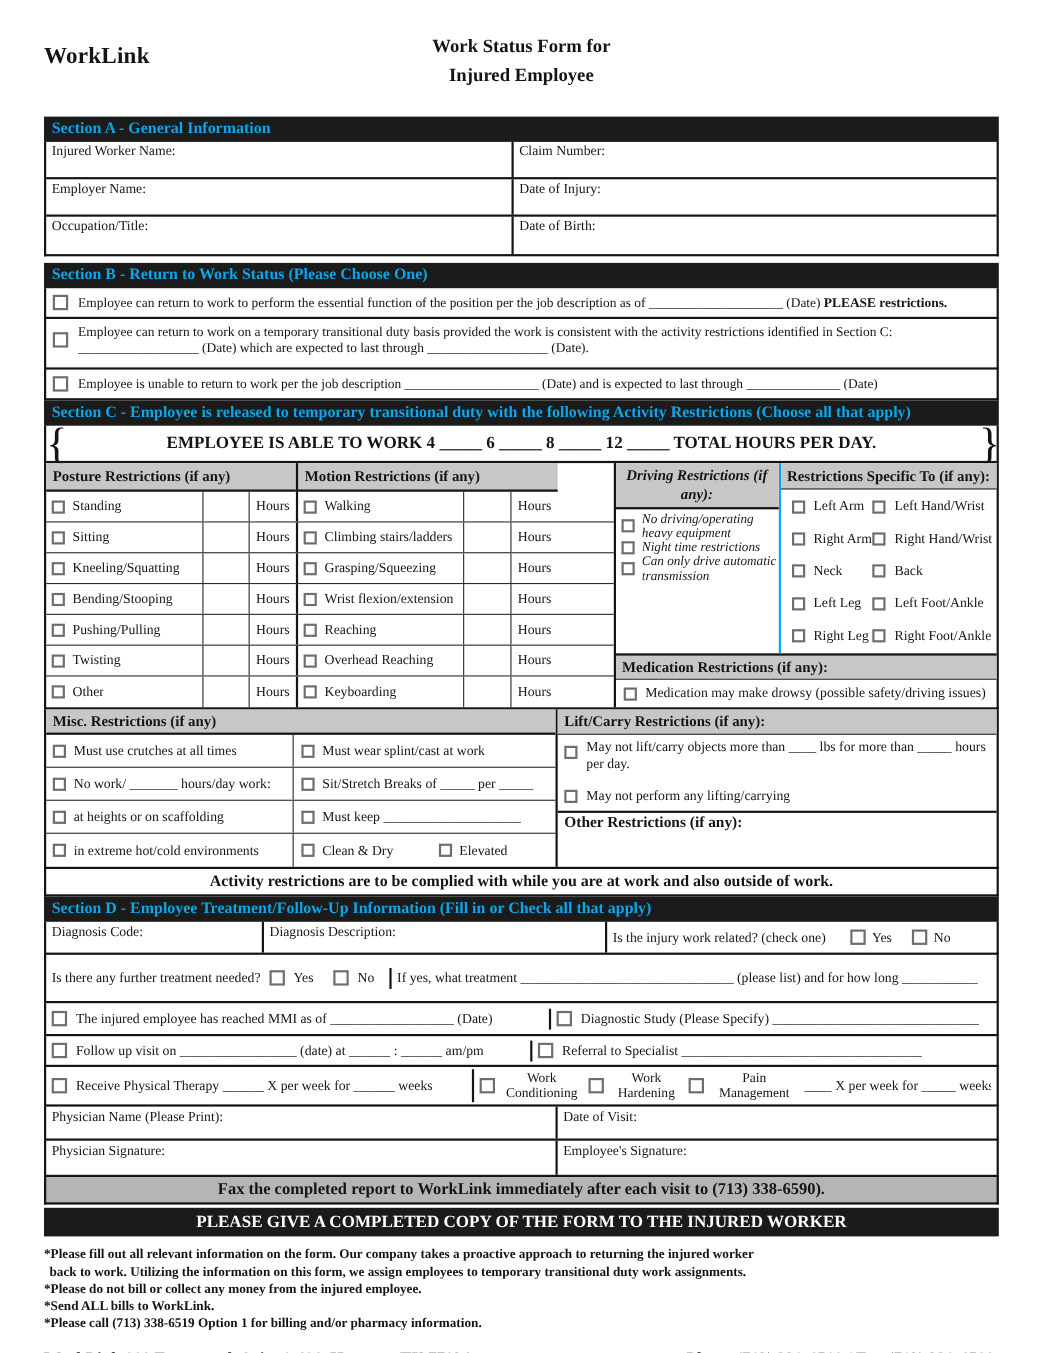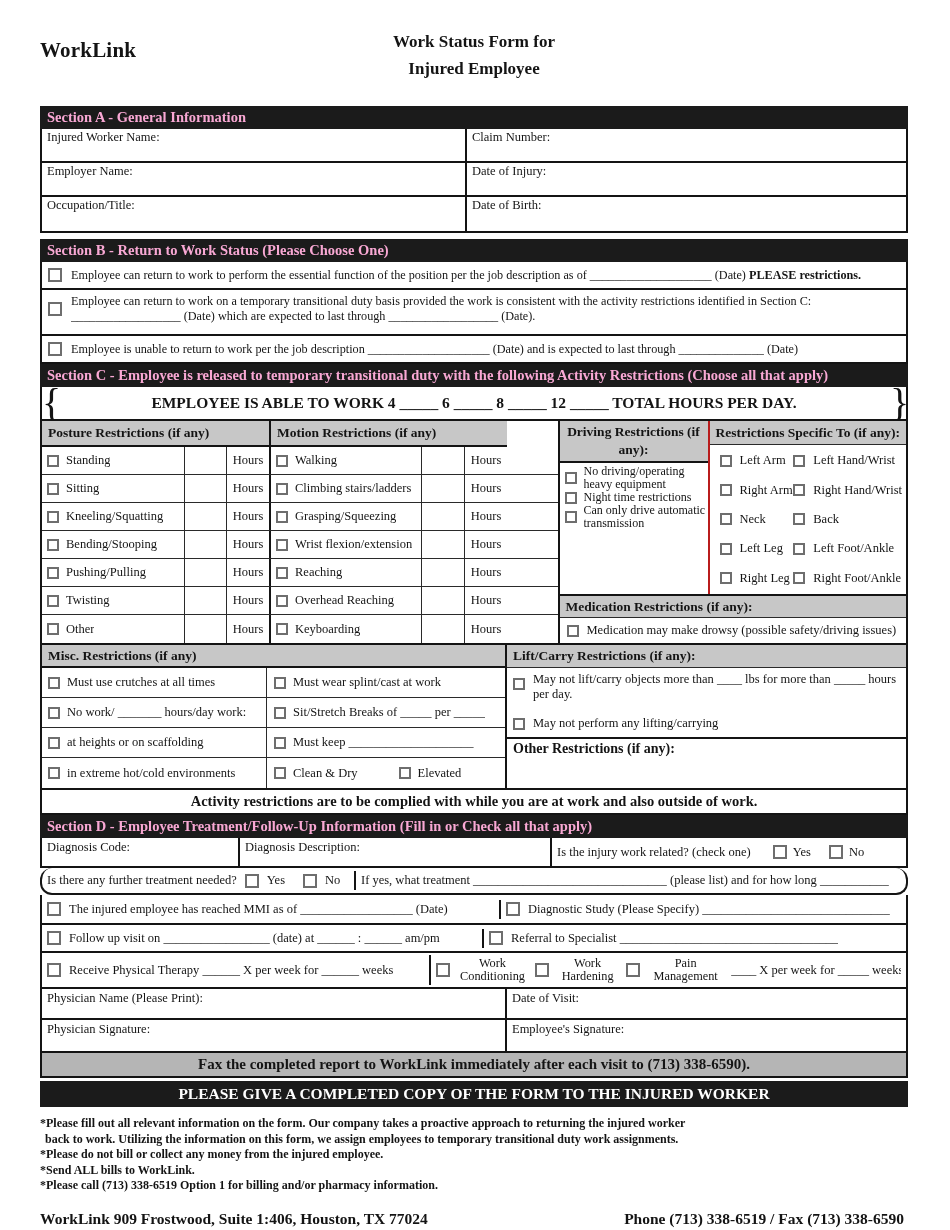--- a/index.html
+++ b/index.html
@@ -6,21 +6,21 @@
   html,body { width: 950px; height: 1230px; background: #fff; }
   body { font-family: "Liberation Serif", "DejaVu Serif", serif; color: #141414; overflow: hidden; }
   .page { width: 868px; margin-left: 40px; }
 
   
   .header { position: relative; height: 106px; }
   .brand { position: absolute; left: 0; top: 38px; font-size: 21px; font-weight: bold; letter-spacing: .2px; }
   .form-title { position: absolute; top: 28px; left: 0; right: 0; text-align: center; font-weight: bold; font-size: 17px; line-height: 27px; }
 
   
-  .bar-black { background: #1b1b1b; color: #f9a8d4; font-weight: bold; font-size: 14.5px; padding: 3px 7px; white-space: nowrap; overflow: hidden; }
+  .bar-black { background: #1b1b1b; color: #0ea5e9; font-weight: bold; font-size: 14.5px; padding: 3px 7px; white-space: nowrap; overflow: hidden; }
   .gray-head { background: #c7c7c7; font-weight: bold; font-size: 13.5px; padding: 2px 6px; white-space: nowrap; overflow: hidden; }
   .cb { display: inline-block; flex: none; width: 12px; height: 12px; border: 2px solid #6e6e6e; background: #fff; }
   .cb.lg { width: 14px; height: 14px; }
   .ck { display: flex; align-items: center; gap: 8px; }
   .txt { font-size: 12.5px; white-space: nowrap; overflow: hidden; }
 
   
   .tableA { border: 2px solid #141414; border-top: none; }
   .arow { display: flex; height: 34px; border-bottom: 2px solid #141414; }
   .arow:last-child { border-bottom: none; }
@@ -54,21 +54,21 @@
   .c-label { gap: 7px; padding-left: 5px; }
   .p-label { width: 142px; }
   .p-blank { width: 42px; border-left: 1px solid #2a2a2a; }
   .p-hours { width: 43px; border-left: 1px solid #2a2a2a; justify-content: center; }
   .m-label { width: 152px; border-left: 2px solid #141414; }
   .m-blank { width: 43px; border-left: 1px solid #2a2a2a; }
   .m-hours { width: 43px; border-left: 1px solid #2a2a2a; justify-content: center; }
 
   .ct-right { flex: 1; border-left: 2px solid #141414; display: flex; flex-direction: column; }
   .right-upper { display: flex; flex: 1; }
-  .drv-col { width: 150px; border-right: 2px solid #b91c1c; display: flex; flex-direction: column; }
+  .drv-col { width: 150px; border-right: 2px solid #0ea5e9; display: flex; flex-direction: column; font-style: italic; }
   .drv-head { height: 42px; text-align: center; border-bottom: 2px solid #141414; white-space: normal; line-height: 18px; padding-top: 2px; }
   .drv-items { display: flex; flex-direction: column; justify-content: flex-start; flex: 1; padding: 2px 0; }
   .drv-item { display: flex; align-items: center; gap: 7px; padding-left: 5px; }
   .drv-item .txt { white-space: normal; line-height: 13px; font-size: 12px; }
   .spec-col { flex: 1; display: flex; flex-direction: column; }
   .spec-head { height: 24px; border-bottom: 1px solid #2a2a2a; display: flex; align-items: center; }
   .spec-grid { flex: 1; display: grid; grid-template-columns: 1fr 1fr; align-content: space-around; row-gap: 6px; padding: 4px 4px 4px 10px; }
   .med-head { border-top: 2px solid #141414; height: 23px; display: flex; align-items: center; }
   .med-row { height: 26px; border-top: 1px solid #2a2a2a; display: flex; align-items: center; gap: 8px; padding-left: 7px; }
 
@@ -90,21 +90,21 @@
 
   .activity { border: 2px solid #141414; border-top: none; text-align: center; font-weight: bold; font-size: 14.5px; padding: 3px 0; }
 
   
   .drow { display: flex; border: 2px solid #141414; border-top: none; }
   .dcell { padding: 2px 5px; font-size: 12.5px; white-space: nowrap; overflow: hidden; }
   .dcell.bl { border-left: 2px solid #141414; }
   .dflex { display: flex; align-items: center; gap: 8px; }
   .two-line { text-align: center; line-height: 13px; font-size: 12.3px; white-space: normal; }
   .r1 { height: 30px; } .r1c1 { width: 196px; } .r1c2 { width: 312px; } .r1c3 { flex: 1; display:flex; align-items:center; }
-  .r2 { height: 27px; align-items: center; border-radius: 12px; } .r2c1 { width: 312px; display:flex; align-items:center; gap:8px; } .r2c2 { flex:1; display:flex; align-items:center;text-align:center; }
+  .r2 { height: 44px; align-items: center; } .r2c1 { width: 312px; display:flex; align-items:center; gap:8px; } .r2c2 { flex:1; display:flex; align-items:center;text-align:center; }
   .r3 { height: 30px; align-items: center; } .r3c1 { width: 457px; } .r3c2 { flex: 1; }
   .r4 { height: 28px; align-items: center; } .r4c1 { width: 440px; } .r4c2 { flex: 1; }
   .r5 { height: 36px; align-items: center; } .r5c1 { width: 387px; } .r5c2 { flex: 1; display: flex; align-items: center; gap: 7px; }
   .r6 { height: 31px; } .r6c1 { width: 463px; } .r6c2 { flex: 1; }
   .r7 { height: 33px; } .r7c1 { width: 463px; } .r7c2 { flex: 1; }
 
   .fax { background: #b5b5b5; border: 2px solid #141414; border-top: none; text-align: center; font-weight: bold; font-size: 15px; padding: 3px 0; }
   .copy { background: #1b1b1b; color: #fff; text-align: center; font-weight: bold; font-size: 15.5px; padding: 4px 0; margin-top: 3px; }
 
   .notes { margin-top: 9px; font-weight: bold; font-size: 12px; line-height: 15.5px; }

